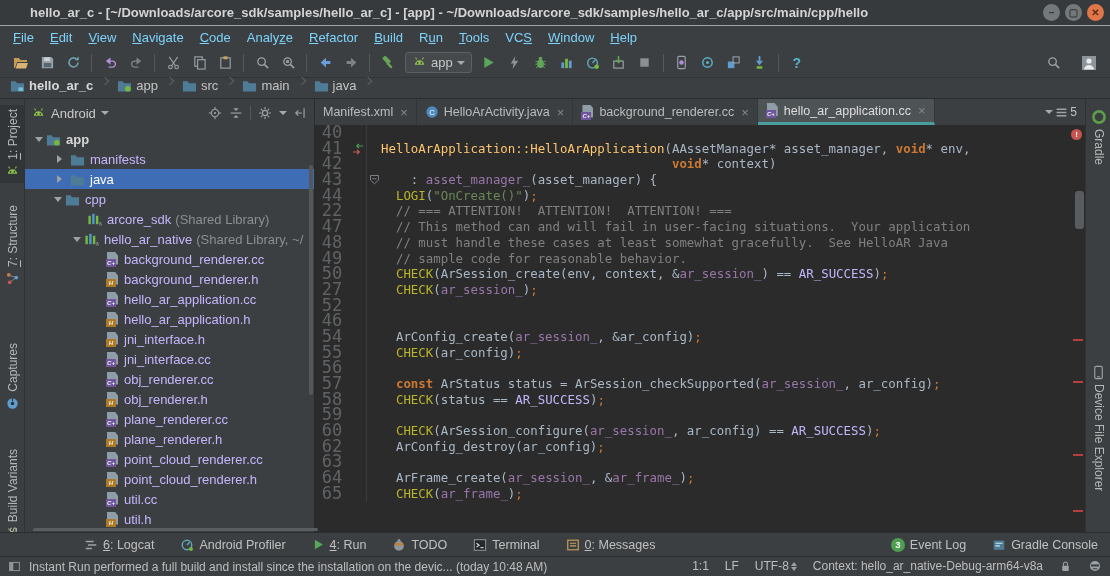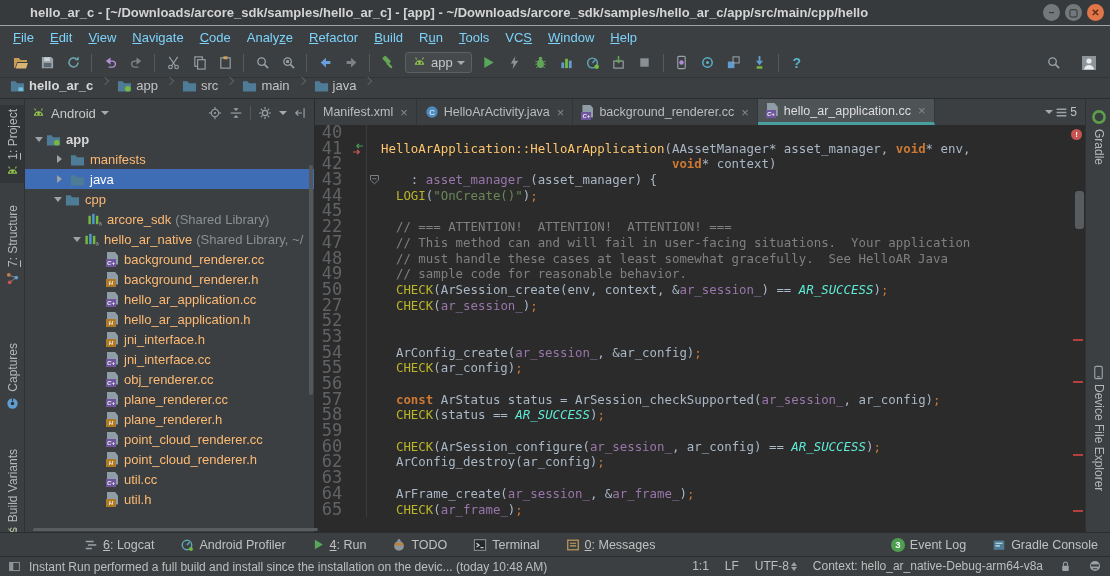--- a/index.html
+++ b/index.html
@@ -40,21 +40,21 @@
   .vlabR{writing-mode:vertical-rl;white-space:nowrap}
   
   .ppanel{width:290px;background:#3c3f41;border-right:1px solid #282b2d;display:flex;flex-direction:column;position:relative}
   .phead{height:28px;display:flex;align-items:center;gap:5px;padding:0 6px;flex:none}
   .phead .sel-l{color:#c9c9c9}
   .ph-icons{margin-left:auto;display:flex;align-items:center;gap:7px}
   .ph-sep{width:1px;height:14px;background:#55585a}
   .tree{flex:1;overflow:hidden;position:relative;padding-top:2px}
   .trow{height:20px;display:flex;align-items:center;white-space:nowrap}
   .trow.sel{background:#3e6db5}
-  .tlabel{color:#fdba74;margin-left:5px}
+  .tlabel{color:#c4b5fd;margin-left:5px}
   .trow.sel .tlabel{color:#fff}
   .tlabel.b{font-weight:bold;color:#d6d6d6}
   .tsfx{color:#8a8f92;margin-left:4px}
   .ar{flex:none;margin-right:3px}
   .ar.open{width:0;height:0;border:4px solid transparent;border-top:5px solid #9da2a5;margin-top:4px}
   .ar.closed{width:0;height:0;border:4px solid transparent;border-left:5px solid #9da2a5;margin-left:3px;margin-right:4px}
   .ar.none{width:11px}
   .pvscroll{position:absolute;right:1px;top:66px;width:4px;height:230px;background:#55585b;border-radius:2px}
   .phscroll{position:absolute;left:8px;bottom:1px;height:3px;width:285px;background:#595d5f;border-radius:2px}
   
@@ -65,21 +65,21 @@
   .tab-x{color:#848a8d;font-size:13px;margin-left:2px}
   .tab-more{margin-left:auto;display:flex;align-items:center;gap:2px;padding-right:8px;color:#c0c0c0;font-size:12px}
   .codewrap{position:relative;flex:1;overflow:hidden;font-family:"DejaVu Sans Mono","Liberation Mono",monospace;font-size:12.4px}
   .cl{height:15.7px;line-height:15.7px;display:flex;align-items:center}
   .ln{width:34px;text-align:center;color:#606366;font-size:17px;flex:none}
   .mk{width:18px;flex:none;display:flex;justify-content:center;border-right:1px solid #3a3d3f;height:100%;align-items:center}
   .fold{width:14px;flex:none;display:flex;justify-content:center;align-items:center}
   .ct{white-space:pre;color:#a9b7c6}
   .sy-p{color:#a9b7c6}.sy-k{color:#cc7832;font-weight:bold}.sy-m{color:#bbb529}
   .sy-s{color:#6a8759}.sy-c{color:#808080}.sy-f{color:#9876aa}
-  .sy-e{color:#5eead4;font-style:italic}.sy-d{color:#ffc66d}.sy-x{color:#cc7832}
+  .sy-e{color:#c4b5fd;}.sy-d{color:#ffc66d}.sy-x{color:#cc7832}
   .errbadge{position:absolute;top:4px;right:3px;width:11px;height:11px;border-radius:50%;background:#c75450;color:#fff;font-size:8px;line-height:11px;text-align:center;font-weight:bold;font-family:"Liberation Sans",sans-serif}
   .vthumb{position:absolute;right:1px;top:66px;width:9px;height:38px;background:#595c5e;border-radius:3px}
   .smark{position:absolute;right:2px;width:10px;height:2px;background:#b5403c}
   
   .btoolbar{height:24px;background:#3c3f41;border-top:1px solid #2a2d2f;display:flex;align-items:center;padding:0 12px 0 84px;gap:26px;font-size:12.5px}
   .bitem{display:flex;align-items:center;gap:5px;color:#c0c0c0}
   .bitem u{text-decoration:underline}
   .bb-right{margin-left:auto;display:flex;gap:26px}
   .blg{width:14px;height:14px;border-radius:50%;background:#4d9e4f;color:#fff;font-size:9.5px;font-weight:bold;text-align:center;line-height:14px}
   .statusbar{height:20px;background:#3c3f41;border-top:1px solid #2a2d2f;display:flex;align-items:center;padding:0 8px;font-size:12px;color:#bdbdbd;gap:8px}
@@ -575,20 +575,28 @@
           <span class="ficon">
             <i class="pg"></i>
             <i class="bdg cc">C+</i>
           </span>
           <span class="tlabel">obj_renderer.cc</span>
         </div>
         <div class="trow" style="padding-left:67px">
           <i class="ar none"></i>
           <span class="ficon">
             <i class="pg"></i>
+            <i class="bdg h">H</i>
+          </span>
+          <span class="tlabel">obj_renderer.h</span>
+        </div>
+        <div class="trow" style="padding-left:67px">
+          <i class="ar none"></i>
+          <span class="ficon">
+            <i class="pg"></i>
             <i class="bdg cc">C+</i>
           </span>
           <span class="tlabel">plane_renderer.cc</span>
         </div>
         <div class="trow" style="padding-left:67px">
           <i class="ar none"></i>
           <span class="ficon">
             <i class="pg"></i>
             <i class="bdg h">H</i>
           </span>
@@ -710,69 +718,63 @@
           </span>
           <span class="ct"><span class="sy-p">    : </span><span class="sy-f">asset_manager_</span><span class="sy-p">(asset_manager) {</span></span>
         </div>
         <div class="cl">
           <span class="ln">44</span>
           <span class="mk"></span>
           <span class="fold"></span>
           <span class="ct"><span class="sy-p">  </span><span class="sy-m">LOGI</span><span class="sy-p">(</span><span class="sy-s">"OnCreate()"</span><span class="sy-p">)</span><span class="sy-x">;</span></span>
         </div>
         <div class="cl">
-          <span class="ln">45</span>
+          <span class="ln">22</span>
+          <span class="mk"></span>
+          <span class="fold"></span>
+          <span class="ct"><span class="sy-c">  // === ATTENTION!  ATTENTION!  ATTENTION! ===</span></span>
+        </div>
+        <div class="cl">
+          <span class="ln">47</span>
+          <span class="mk"></span>
+          <span class="fold"></span>
+          <span class="ct"><span class="sy-c">  // This method can and will fail in user-facing situations.  Your application</span></span>
+        </div>
+        <div class="cl">
+          <span class="ln">48</span>
+          <span class="mk"></span>
+          <span class="fold"></span>
+          <span class="ct"><span class="sy-c">  // must handle these cases at least somewhat gracefully.  See HelloAR Java</span></span>
+        </div>
+        <div class="cl">
+          <span class="ln">49</span>
+          <span class="mk"></span>
+          <span class="fold"></span>
+          <span class="ct"><span class="sy-c">  // sample code for reasonable behavior.</span></span>
+        </div>
+        <div class="cl">
+          <span class="ln">50</span>
+          <span class="mk"></span>
+          <span class="fold"></span>
+          <span class="ct"><span class="sy-p">  </span><span class="sy-m">CHECK</span><span class="sy-p">(ArSession_create(env, context, &amp;</span><span class="sy-f">ar_session_</span><span class="sy-p">) == </span><span class="sy-e">AR_SUCCESS</span><span class="sy-p">)</span><span class="sy-x">;</span></span>
+        </div>
+        <div class="cl">
+          <span class="ln">27</span>
+          <span class="mk"></span>
+          <span class="fold"></span>
+          <span class="ct"><span class="sy-p">  </span><span class="sy-m">CHECK</span><span class="sy-p">(</span><span class="sy-f">ar_session_</span><span class="sy-p">)</span><span class="sy-x">;</span></span>
+        </div>
+        <div class="cl">
+          <span class="ln">52</span>
           <span class="mk"></span>
           <span class="fold"></span>
           <span class="ct"></span>
         </div>
         <div class="cl">
-          <span class="ln">22</span>
-          <span class="mk"></span>
-          <span class="fold"></span>
-          <span class="ct"><span class="sy-c">  // === ATTENTION!  ATTENTION!  ATTENTION! ===</span></span>
-        </div>
-        <div class="cl">
-          <span class="ln">47</span>
-          <span class="mk"></span>
-          <span class="fold"></span>
-          <span class="ct"><span class="sy-c">  // This method can and will fail in user-facing situations.  Your application</span></span>
-        </div>
-        <div class="cl">
-          <span class="ln">48</span>
-          <span class="mk"></span>
-          <span class="fold"></span>
-          <span class="ct"><span class="sy-c">  // must handle these cases at least somewhat gracefully.  See HelloAR Java</span></span>
-        </div>
-        <div class="cl">
-          <span class="ln">49</span>
-          <span class="mk"></span>
-          <span class="fold"></span>
-          <span class="ct"><span class="sy-c">  // sample code for reasonable behavior.</span></span>
-        </div>
-        <div class="cl">
-          <span class="ln">50</span>
-          <span class="mk"></span>
-          <span class="fold"></span>
-          <span class="ct"><span class="sy-p">  </span><span class="sy-m">CHECK</span><span class="sy-p">(ArSession_create(env, context, &amp;</span><span class="sy-f">ar_session_</span><span class="sy-p">) == </span><span class="sy-e">AR_SUCCESS</span><span class="sy-p">)</span><span class="sy-x">;</span></span>
-        </div>
-        <div class="cl">
-          <span class="ln">27</span>
-          <span class="mk"></span>
-          <span class="fold"></span>
-          <span class="ct"><span class="sy-p">  </span><span class="sy-m">CHECK</span><span class="sy-p">(</span><span class="sy-f">ar_session_</span><span class="sy-p">)</span><span class="sy-x">;</span></span>
-        </div>
-        <div class="cl">
-          <span class="ln">52</span>
-          <span class="mk"></span>
-          <span class="fold"></span>
-          <span class="ct"></span>
-        </div>
-        <div class="cl">
-          <span class="ln">53</span>
+          <span class="ln">46</span>
           <span class="mk"></span>
           <span class="fold"></span>
         </div>
         <div class="cl">
           <span class="ln">54</span>
           <span class="mk"></span>
           <span class="fold"></span>
           <span class="ct"><span class="sy-p">  ArConfig_create(</span><span class="sy-f">ar_session_</span><span class="sy-p">, &amp;ar_config)</span><span class="sy-x">;</span></span>
         </div>
         <div class="cl">

